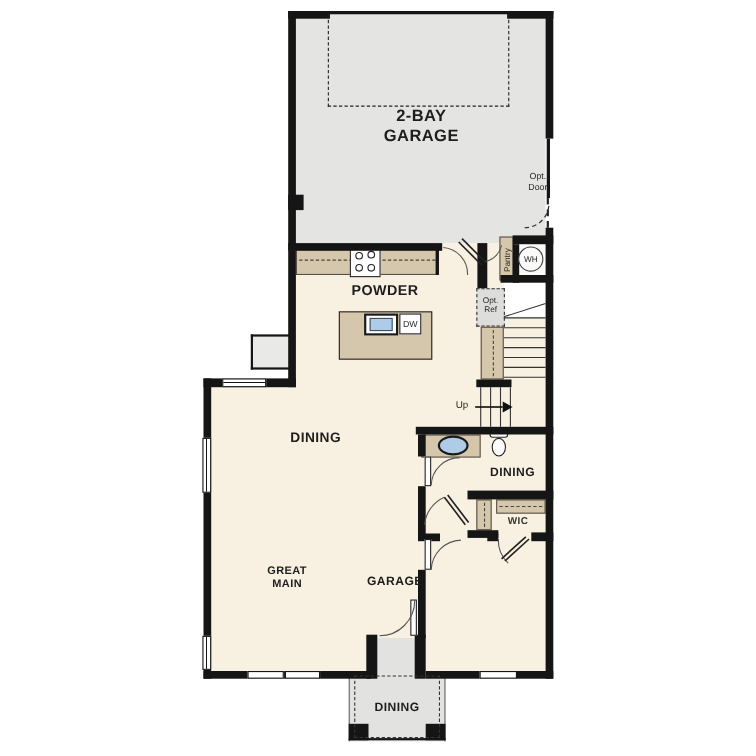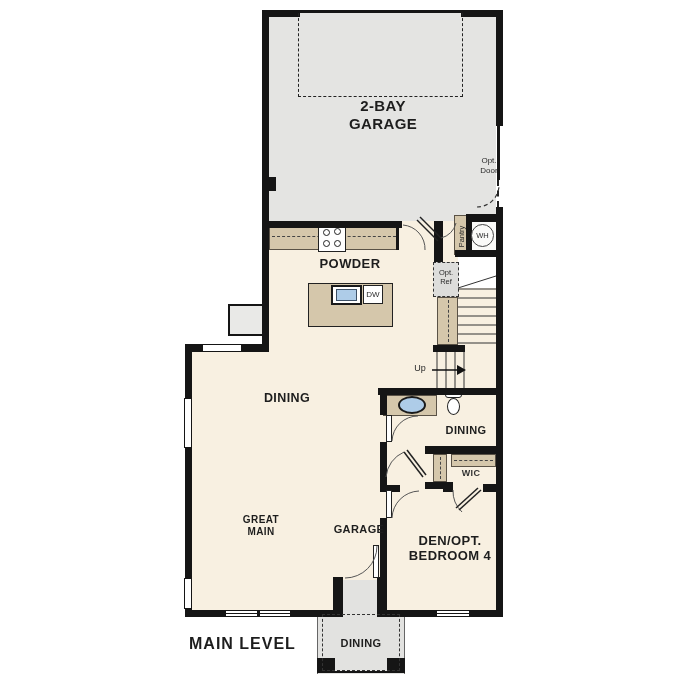--- a/index.html
+++ b/index.html
@@ -181,26 +181,21 @@
   </div>
   <div class="lbl" style="left:300px;top:256px;width:100px;font-size:13px;">POWDER</div>
   <div class="lbl" style="left:237px;top:391px;width:100px;font-size:12.5px;text-align:center;">DINING</div>
   <div class="lbl" style="left:211px;top:514px;width:100px;font-size:10px;">
     <span>GREAT</span><br>
     <span>MAIN</span>
   </div>
   <div class="lbl" style="left:319px;top:523px;width:80px;font-size:11px;">GARAGE</div>
   <div class="lbl" style="left:416px;top:424px;width:100px;font-size:11px;">DINING</div>
   <div class="lbl" style="left:441px;top:468px;width:60px;font-size:9px;color:#333;">WIC</div>
-  <div class="lbl" style="left:375px;top:533px;width:150px;font-size:13px;">
-    <span>DEN/OPT.</span><br>
-    <span>BEDROOM 4</span>
-  </div>
   <div class="lbl" style="left:321px;top:637px;width:80px;font-size:11px;">DINING</div>
-  <div class="lbl" style="left:189px;top:635px;width:120px;font-size:16px;text-align:left;letter-spacing:1px;">MAIN LEVEL</div>
 
   <div class="sm" style="left:469px;top:156px;width:40px;font-size:8px;">
     <span>Opt.</span><br>
     <span>Door</span>
   </div>
   <div class="sm" style="left:408px;top:363px;width:24px;font-size:9px;">Up</div>
 
 </div>
 
 </body></html>

